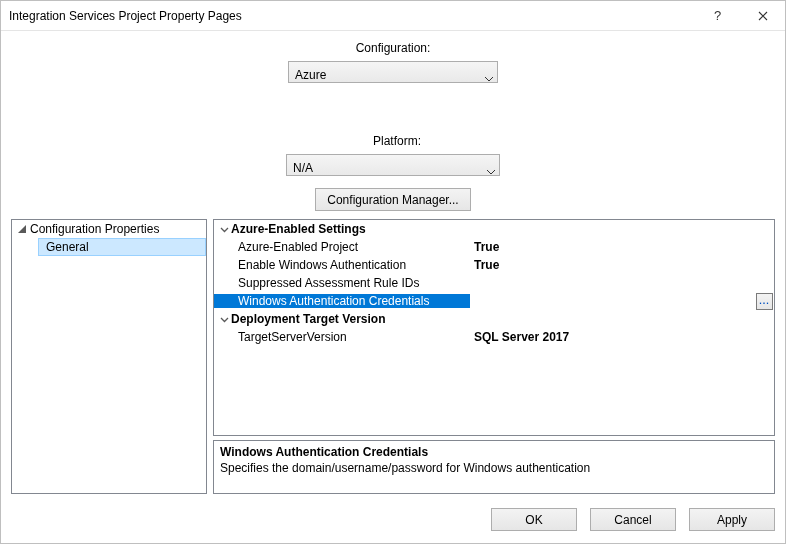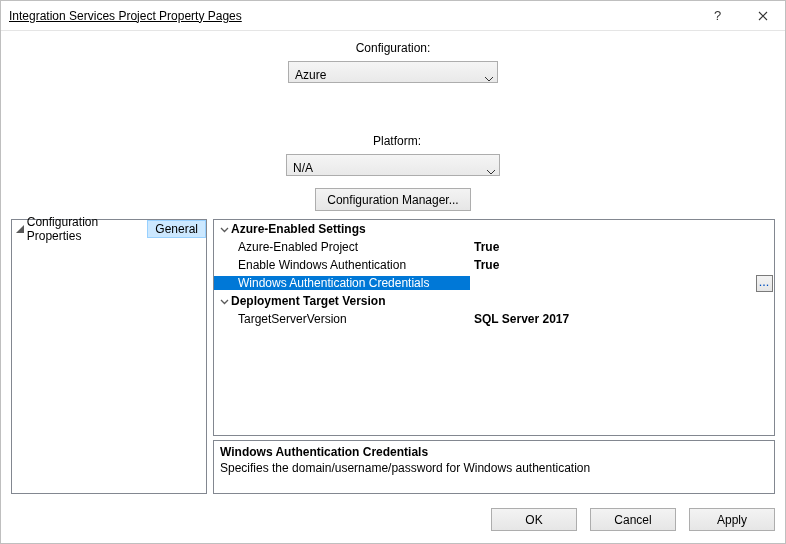--- a/index.html
+++ b/index.html
@@ -21,21 +21,21 @@
     flex-direction: column;
     background: #fff;
   }
   .titlebar {
     display: flex;
     align-items: center;
     height: 30px;
     padding-left: 8px;
     border-bottom: 1px solid #e5e5e5;
   }
-  .titlebar-title { flex: 1; font-size: 12px; text-decoration: underline; }
+  .titlebar-title { flex: 1; font-size: 12px; }
   .titlebar-btn {
     width: 45px;
     height: 29px;
     display: flex;
     align-items: center;
     justify-content: center;
     font-size: 13px;
     color: #333;
   }
   .titlebar-btn svg { width: 10px; height: 10px; }
@@ -80,20 +80,21 @@
     display: flex;
     padding: 0 10px 4px 10px;
     gap: 6px;
     min-height: 0;
   }
   .tree-panel {
     width: 196px;
     border: 1px solid #828790;
     background: #fff;
     display: flex;
+    flex-direction: column;
   }
   .tree-row {
     display: flex;
     align-items: center;
     height: 18px;
     font-size: 12px;
     padding-left: 4px;
   }
   .tree-glyph {
     width: 12px;
@@ -255,20 +256,24 @@
         </div>
 
         <div class="pg-row pg-prop">
           <div class="name">Azure-Enabled Project</div>
           <div class="val">True</div>
         </div>
         <div class="pg-row pg-prop">
           <div class="name">Enable Windows Authentication</div>
           <div class="val">True</div>
         </div>
+        <div class="pg-row pg-prop">
+          <div class="name">Suppressed Assessment Rule IDs</div>
+          <div class="val"></div>
+        </div>
         <div class="pg-row pg-prop selected">
           <div class="name">Windows Authentication Credentials</div>
           <div class="val">
             <span></span>
             <div class="ellipsis-btn">
               <span>...</span>
             </div>
           </div>
         </div>
 

